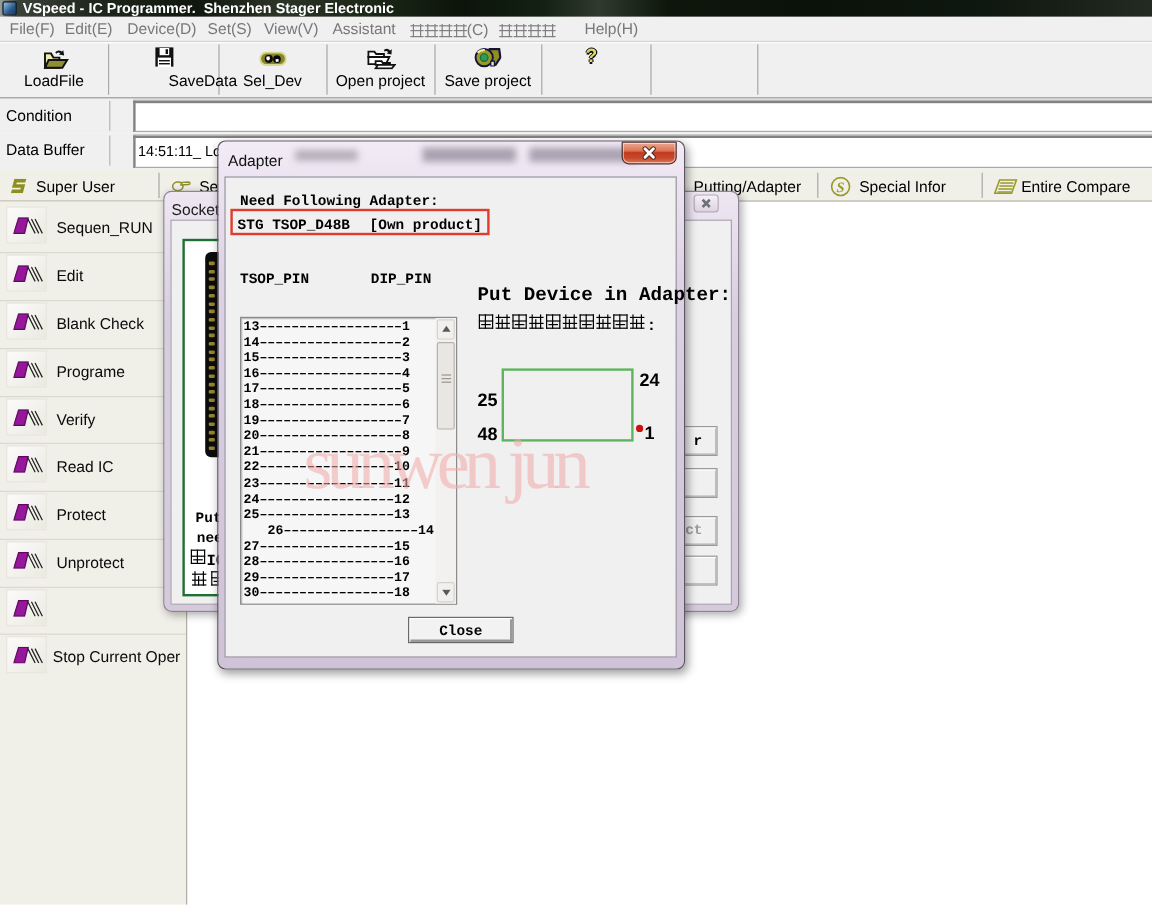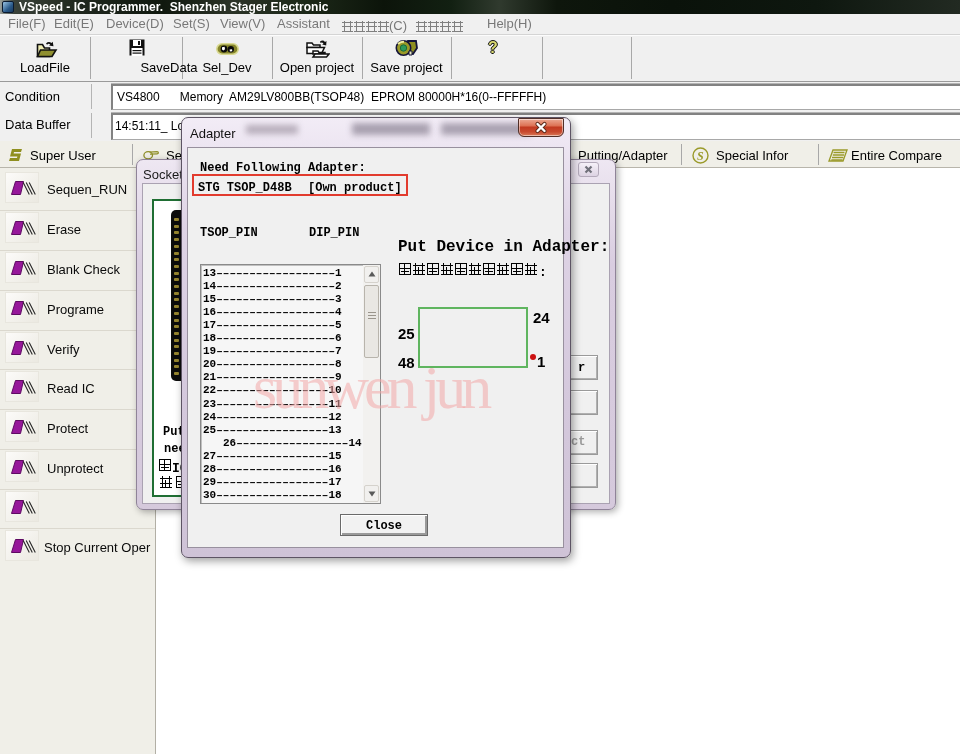--- a/index.html
+++ b/index.html
@@ -89,21 +89,20 @@
 <circle cx="8.5" cy="9" r="7.2" fill="#9a9a28" stroke="#15153a" stroke-width="1.6"></circle>
 <path d="M3,5 a7,7 0 0 1 6,-2.2" stroke="#eeeea0" stroke-width="2" fill="none"></path>
 <circle cx="8.5" cy="9" r="3.2" fill="#2e9a5a" stroke="#1a6a3a" stroke-width="1"></circle>
 <path d="M14,12 l3,0 0,4 -3,0 z" fill="#e8e8c0" stroke="#15153a" stroke-width="1"></path>
 </svg>
 <div class="abs" style="left:488px;top:39px;font-size:16px;font-weight:bold;color:#d8d870;text-shadow:-1px 0 #111,1px 0 #111,0 -1px #111,0 1px #111;">?</div>
 <div class="abs" style="left:0;top:82px;width:960px;height:29px;background:#f0f0f0;"></div>
 <div class="abs" style="left:5px;top:89px;font-size:13px;color:#000;">Condition</div>
 <div class="abs" style="left:91px;top:84px;width:1px;height:25px;background:#b4b4b4;"></div>
 <div class="abs" style="left:111px;top:84px;width:849px;height:26px;background:#fff;border-top:2px solid #828282;border-left:2px solid #828282;border-bottom:1px solid #a8a8a8;box-sizing:border-box;box-shadow:0 -1px 0 #b4b4b4;"></div>
-<div class="abs" style="left:117px;top:90px;font-size:12px;color:#000;white-space:pre;">VS4800      Memory  AM29LV800BB(TSOP48)  EPROM 80000H*16(0--FFFFFH)</div>
 <div class="abs" style="left:0;top:111px;width:960px;height:30px;background:#f0f0f0;"></div>
 <div class="abs" style="left:5px;top:117px;font-size:13px;color:#000;">Data Buffer</div>
 <div class="abs" style="left:91px;top:113px;width:1px;height:25px;background:#b4b4b4;"></div>
 <div class="abs" style="left:111px;top:113px;width:849px;height:27px;background:#fff;border-top:2px solid #828282;border-left:2px solid #828282;border-bottom:1px solid #a8a8a8;box-sizing:border-box;box-shadow:0 -1px 0 #b4b4b4;"></div>
 <div class="abs" style="left:115px;top:119px;font-size:12px;color:#000;white-space:pre;">14:51:11_ Load File finish.</div>
 <div class="abs" style="left:0;top:141px;width:960px;height:27px;background:#f0efe8;border-bottom:1px solid #b8b5ab;box-sizing:border-box;"></div>
 <div class="abs" style="left:132px;top:144px;width:1px;height:21px;background:#a8a8a8;"></div>
 <div class="abs" style="left:681px;top:144px;width:1px;height:21px;background:#a8a8a8;"></div>
 <div class="abs" style="left:818px;top:144px;width:1px;height:21px;background:#a8a8a8;"></div>
 <div class="abs" style="left:30px;top:148px;font-size:13px;color:#000;">Super User</div>
@@ -131,21 +130,21 @@
 <svg class="abs" style="left:11px;top:181px;" width="25" height="14" viewBox="0 0 25 14">
 <path d="M4.5,0.5 L12.5,0.5 L9.5,13.5 L0.5,13.5 Z" fill="#96179a" stroke="#5e0a62" stroke-width="1"></path>
 <path d="M12.2,1.5 L18.3,13.5 M15.2,1.5 L21.3,13.5 M18.2,1.5 L24.3,13.5" stroke="#222" stroke-width="1.05"></path>
 </svg>
 <div class="abs" style="left:47px;top:182px;font-size:13px;color:#0a0a0a;">Sequen_RUN</div>
 <div class="abs" style="left:5px;top:212px;width:34px;height:31px;background:linear-gradient(135deg,#fcfbf9,#ebe9e1);border:1px solid #e8e6de;box-sizing:border-box;"></div>
 <svg class="abs" style="left:11px;top:221px;" width="25" height="14" viewBox="0 0 25 14">
 <path d="M4.5,0.5 L12.5,0.5 L9.5,13.5 L0.5,13.5 Z" fill="#96179a" stroke="#5e0a62" stroke-width="1"></path>
 <path d="M12.2,1.5 L18.3,13.5 M15.2,1.5 L21.3,13.5 M18.2,1.5 L24.3,13.5" stroke="#222" stroke-width="1.05"></path>
 </svg>
-<div class="abs" style="left:47px;top:222px;font-size:13px;color:#0a0a0a;">Erase</div>
+<div class="abs" style="left:47px;top:222px;font-size:13px;color:#0a0a0a;">Edit</div>
 <div class="abs" style="left:0;top:210px;width:155px;height:1px;background:#dbd8ce;"></div>
 <div class="abs" style="left:5px;top:252px;width:34px;height:31px;background:linear-gradient(135deg,#fcfbf9,#ebe9e1);border:1px solid #e8e6de;box-sizing:border-box;"></div>
 <svg class="abs" style="left:11px;top:261px;" width="25" height="14" viewBox="0 0 25 14">
 <path d="M4.5,0.5 L12.5,0.5 L9.5,13.5 L0.5,13.5 Z" fill="#96179a" stroke="#5e0a62" stroke-width="1"></path>
 <path d="M12.2,1.5 L18.3,13.5 M15.2,1.5 L21.3,13.5 M18.2,1.5 L24.3,13.5" stroke="#222" stroke-width="1.05"></path>
 </svg>
 <div class="abs" style="left:47px;top:262px;font-size:13px;color:#0a0a0a;">Blank Check</div>
 <div class="abs" style="left:0;top:250px;width:155px;height:1px;background:#dbd8ce;"></div>
 <div class="abs" style="left:5px;top:292px;width:34px;height:31px;background:linear-gradient(135deg,#fcfbf9,#ebe9e1);border:1px solid #e8e6de;box-sizing:border-box;"></div>
 <svg class="abs" style="left:11px;top:301px;" width="25" height="14" viewBox="0 0 25 14">

